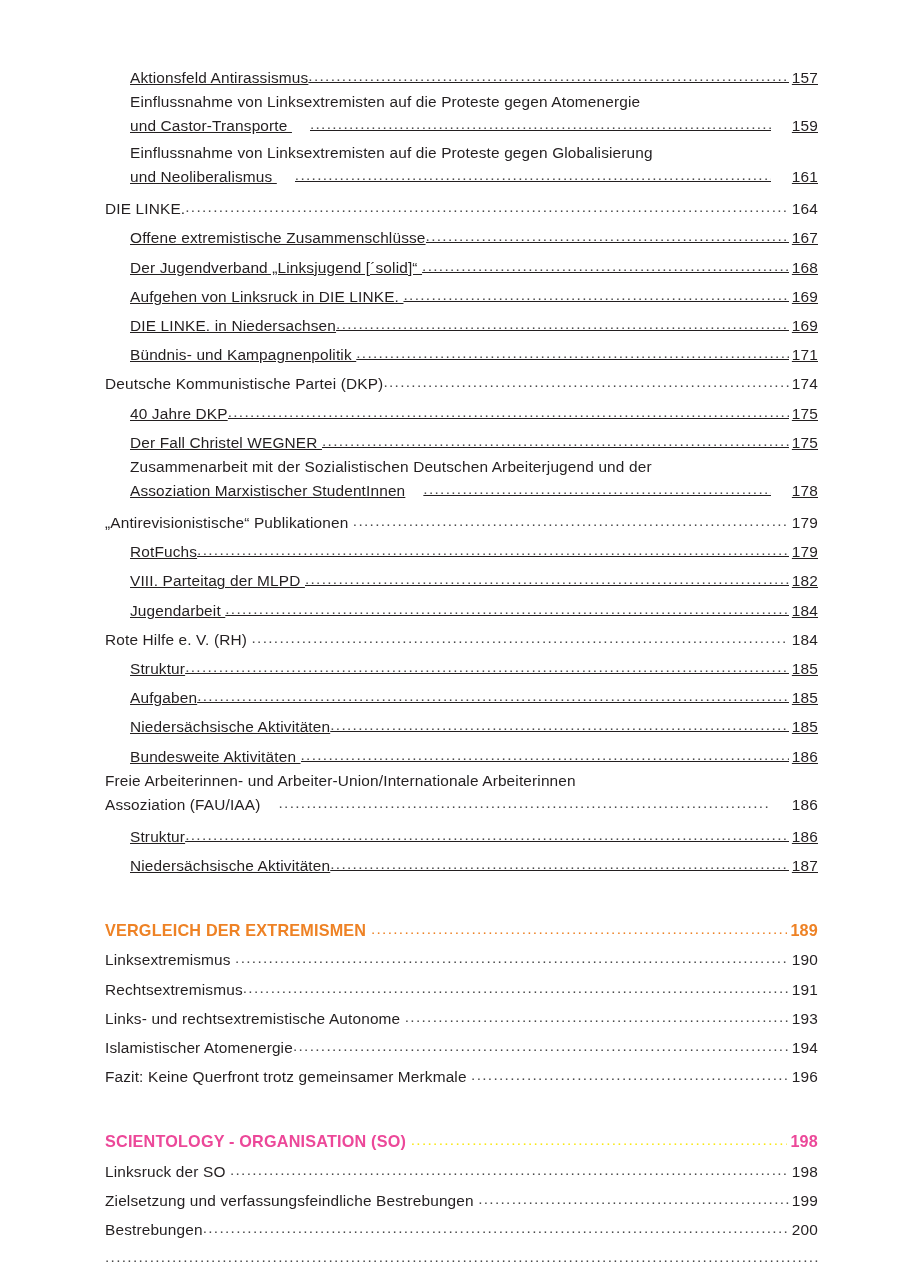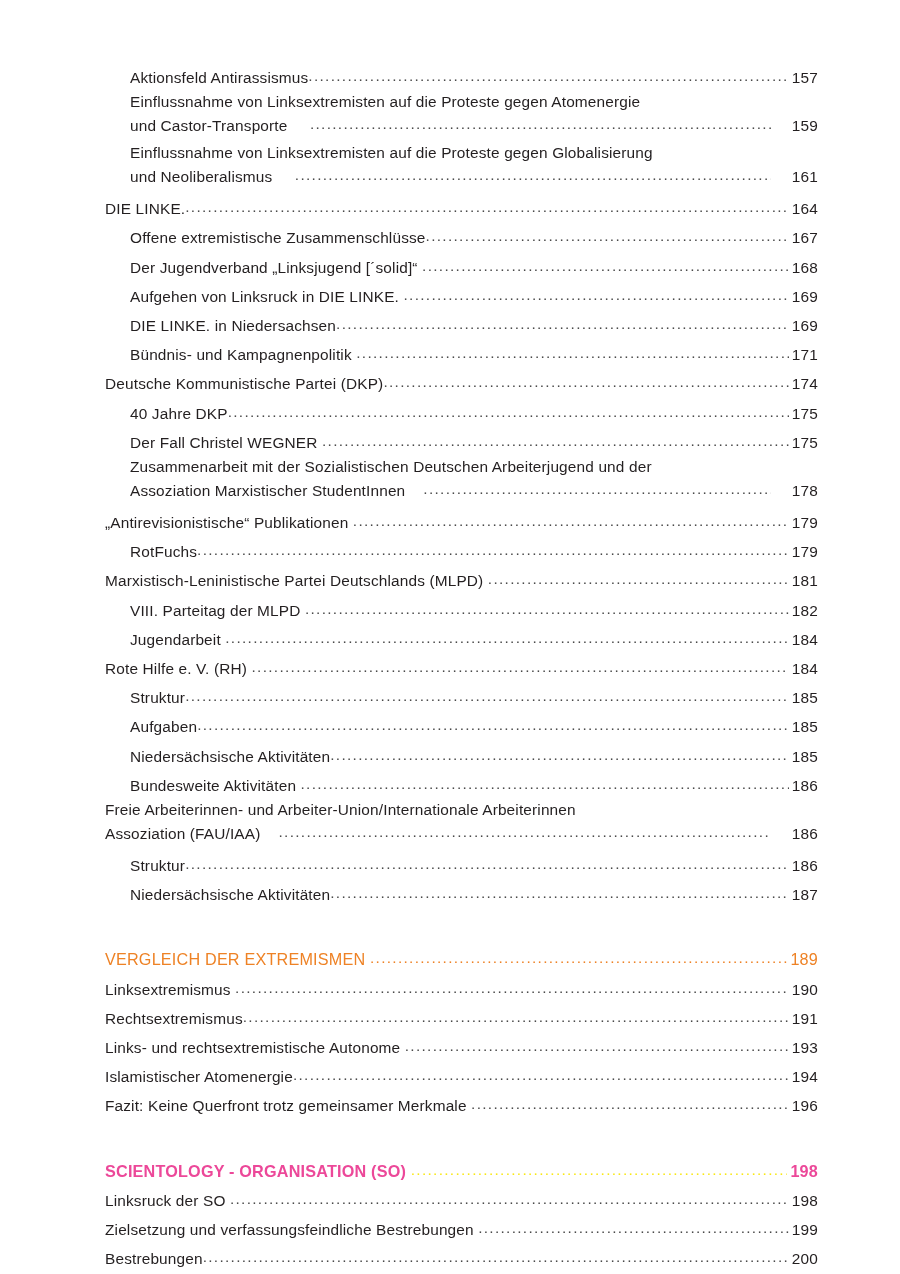--- a/index.html
+++ b/index.html
@@ -45,21 +45,21 @@
   
   .lvl-1 { margin-left: 0px; }
   .lvl-2 { margin-left: 25px; }
 
   
   .row {
     display: flex;
     align-items: flex-end;
     width: 100%;
   }
-  .lvl-2 > .row { width: calc(100% - 0px); }
+  .lvl-2 > .row { width: calc(100% - 0px); text-decoration: underline; }
 
   .title {
     white-space: pre;
     flex: 0 1 auto;
   }
   .leader {
     flex: 1 1 auto;
     min-width: 6px;
     overflow: hidden;
     white-space: nowrap;
@@ -88,21 +88,21 @@
   .entry-wrapped { line-height: 22px; padding-bottom: 5px; }
   .entry-wrapped + .toc-entry { margin-top: 0; }
 
   
   .gap-before-section { margin-top: 36px; }
 
   
   .section-orange .title,
   .section-orange .page {
     color: #ee8225;
-    font-weight: normal;
+    font-weight: bold;
     letter-spacing: 0.012em;
   }
   .section-orange .leader { color: #ee8225; }
 
   .section-yellow .title,
   .section-yellow .page {
     color: #ec4899;
     font-weight: bold;
     letter-spacing: 0.012em;
   }
@@ -216,27 +216,20 @@
           <span class="page">179</span>
         </span>
       </li>
       <li class="toc-entry lvl-2">
         <span class="row">
           <span class="title">RotFuchs</span>
           <span class="leader"></span>
           <span class="page">179</span>
         </span>
       </li>
-      <li class="toc-entry lvl-1">
-        <span class="row">
-          <span class="title">Marxistisch-Leninistische Partei Deutschlands (MLPD) </span>
-          <span class="leader"></span>
-          <span class="page">181</span>
-        </span>
-      </li>
       <li class="toc-entry lvl-2">
         <span class="row">
           <span class="title">VIII. Parteitag der MLPD </span>
           <span class="leader"></span>
           <span class="page">182</span>
         </span>
       </li>
       <li class="toc-entry lvl-2">
         <span class="row">
           <span class="title">Jugendarbeit </span>

